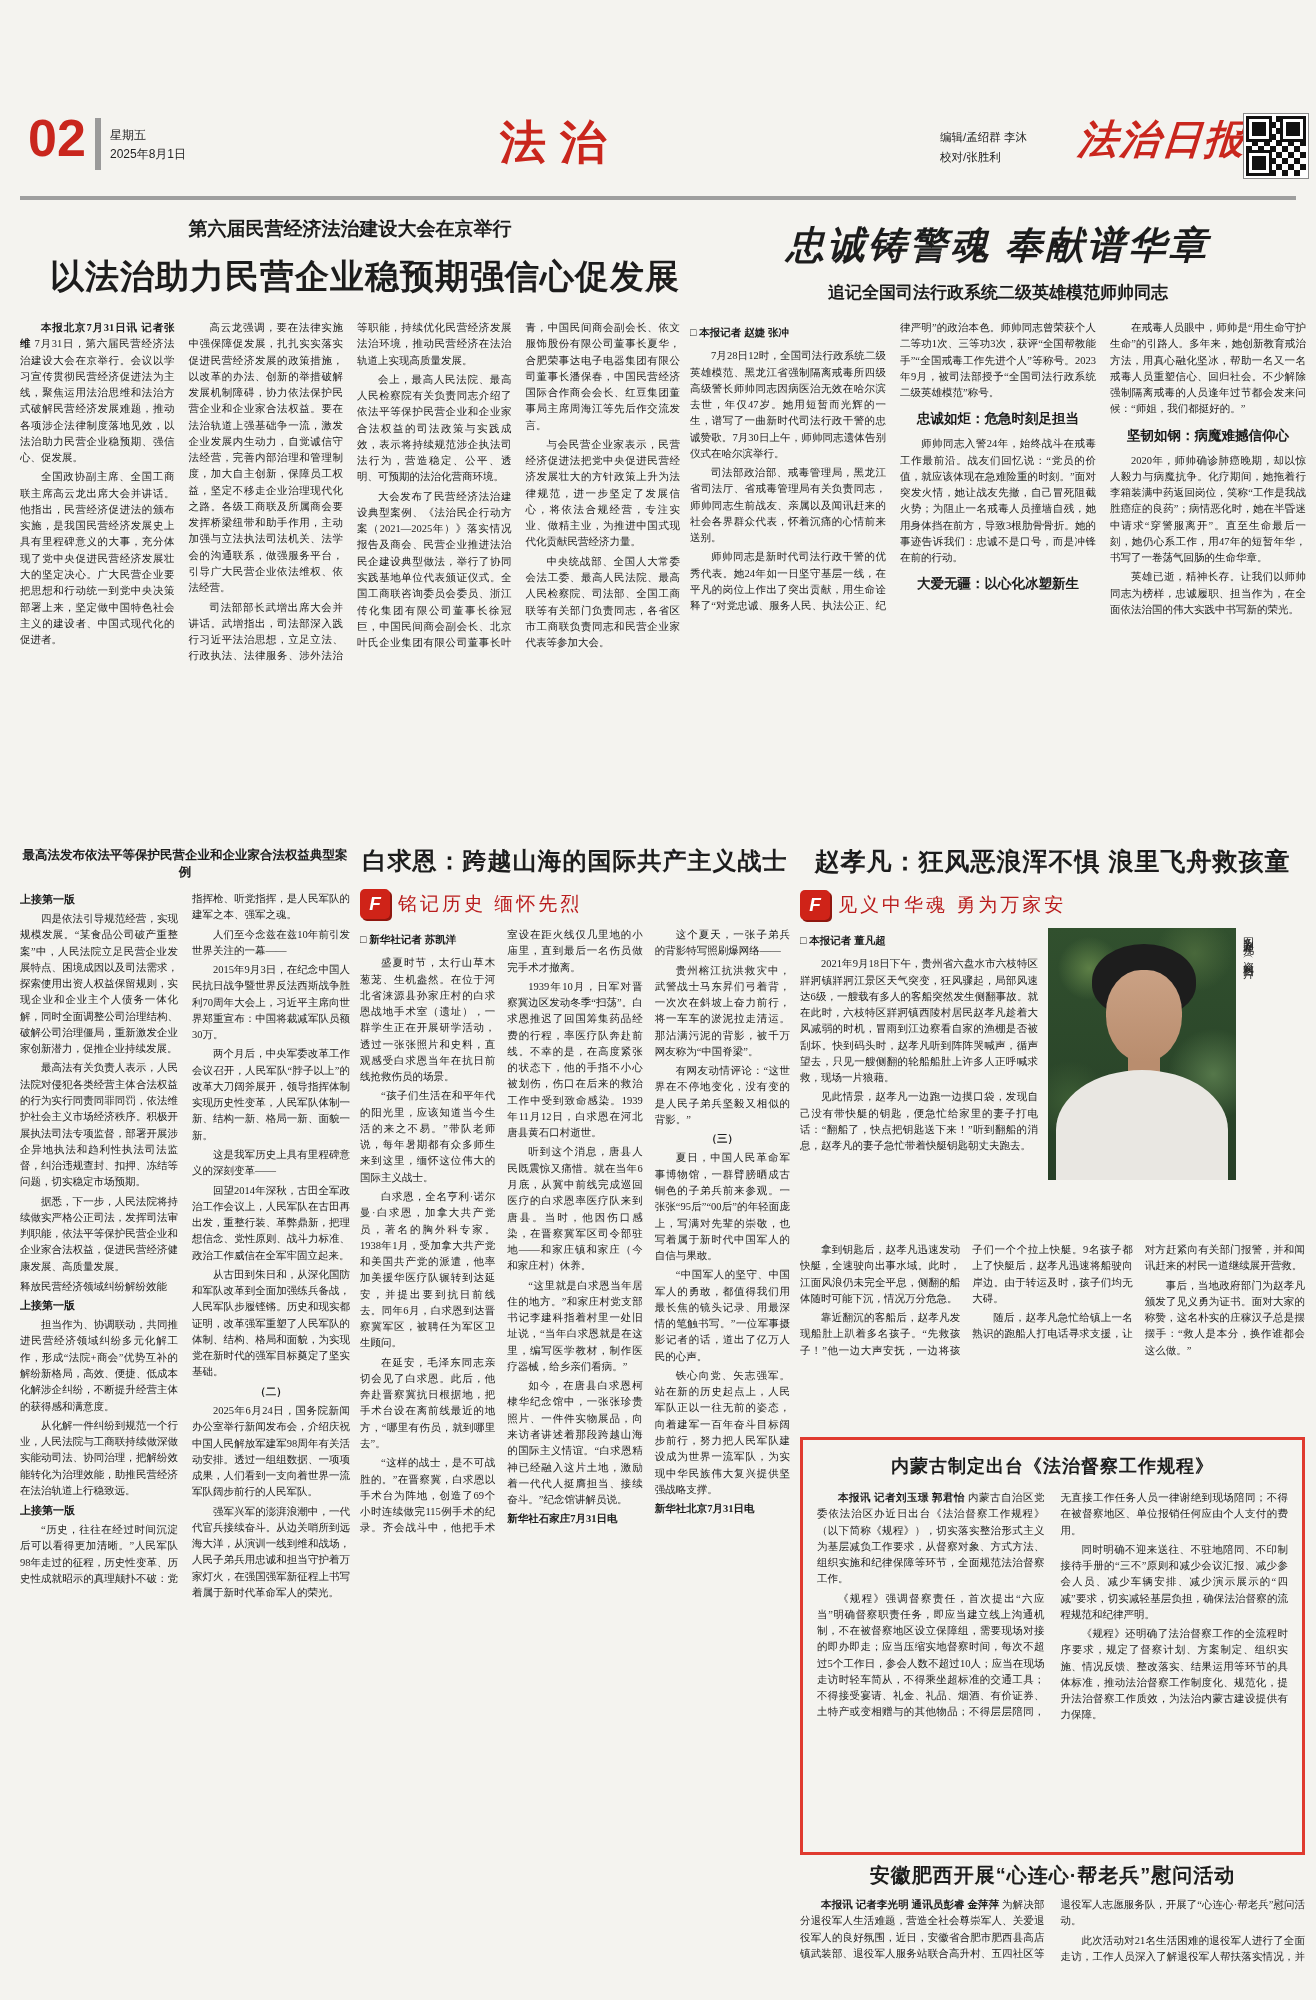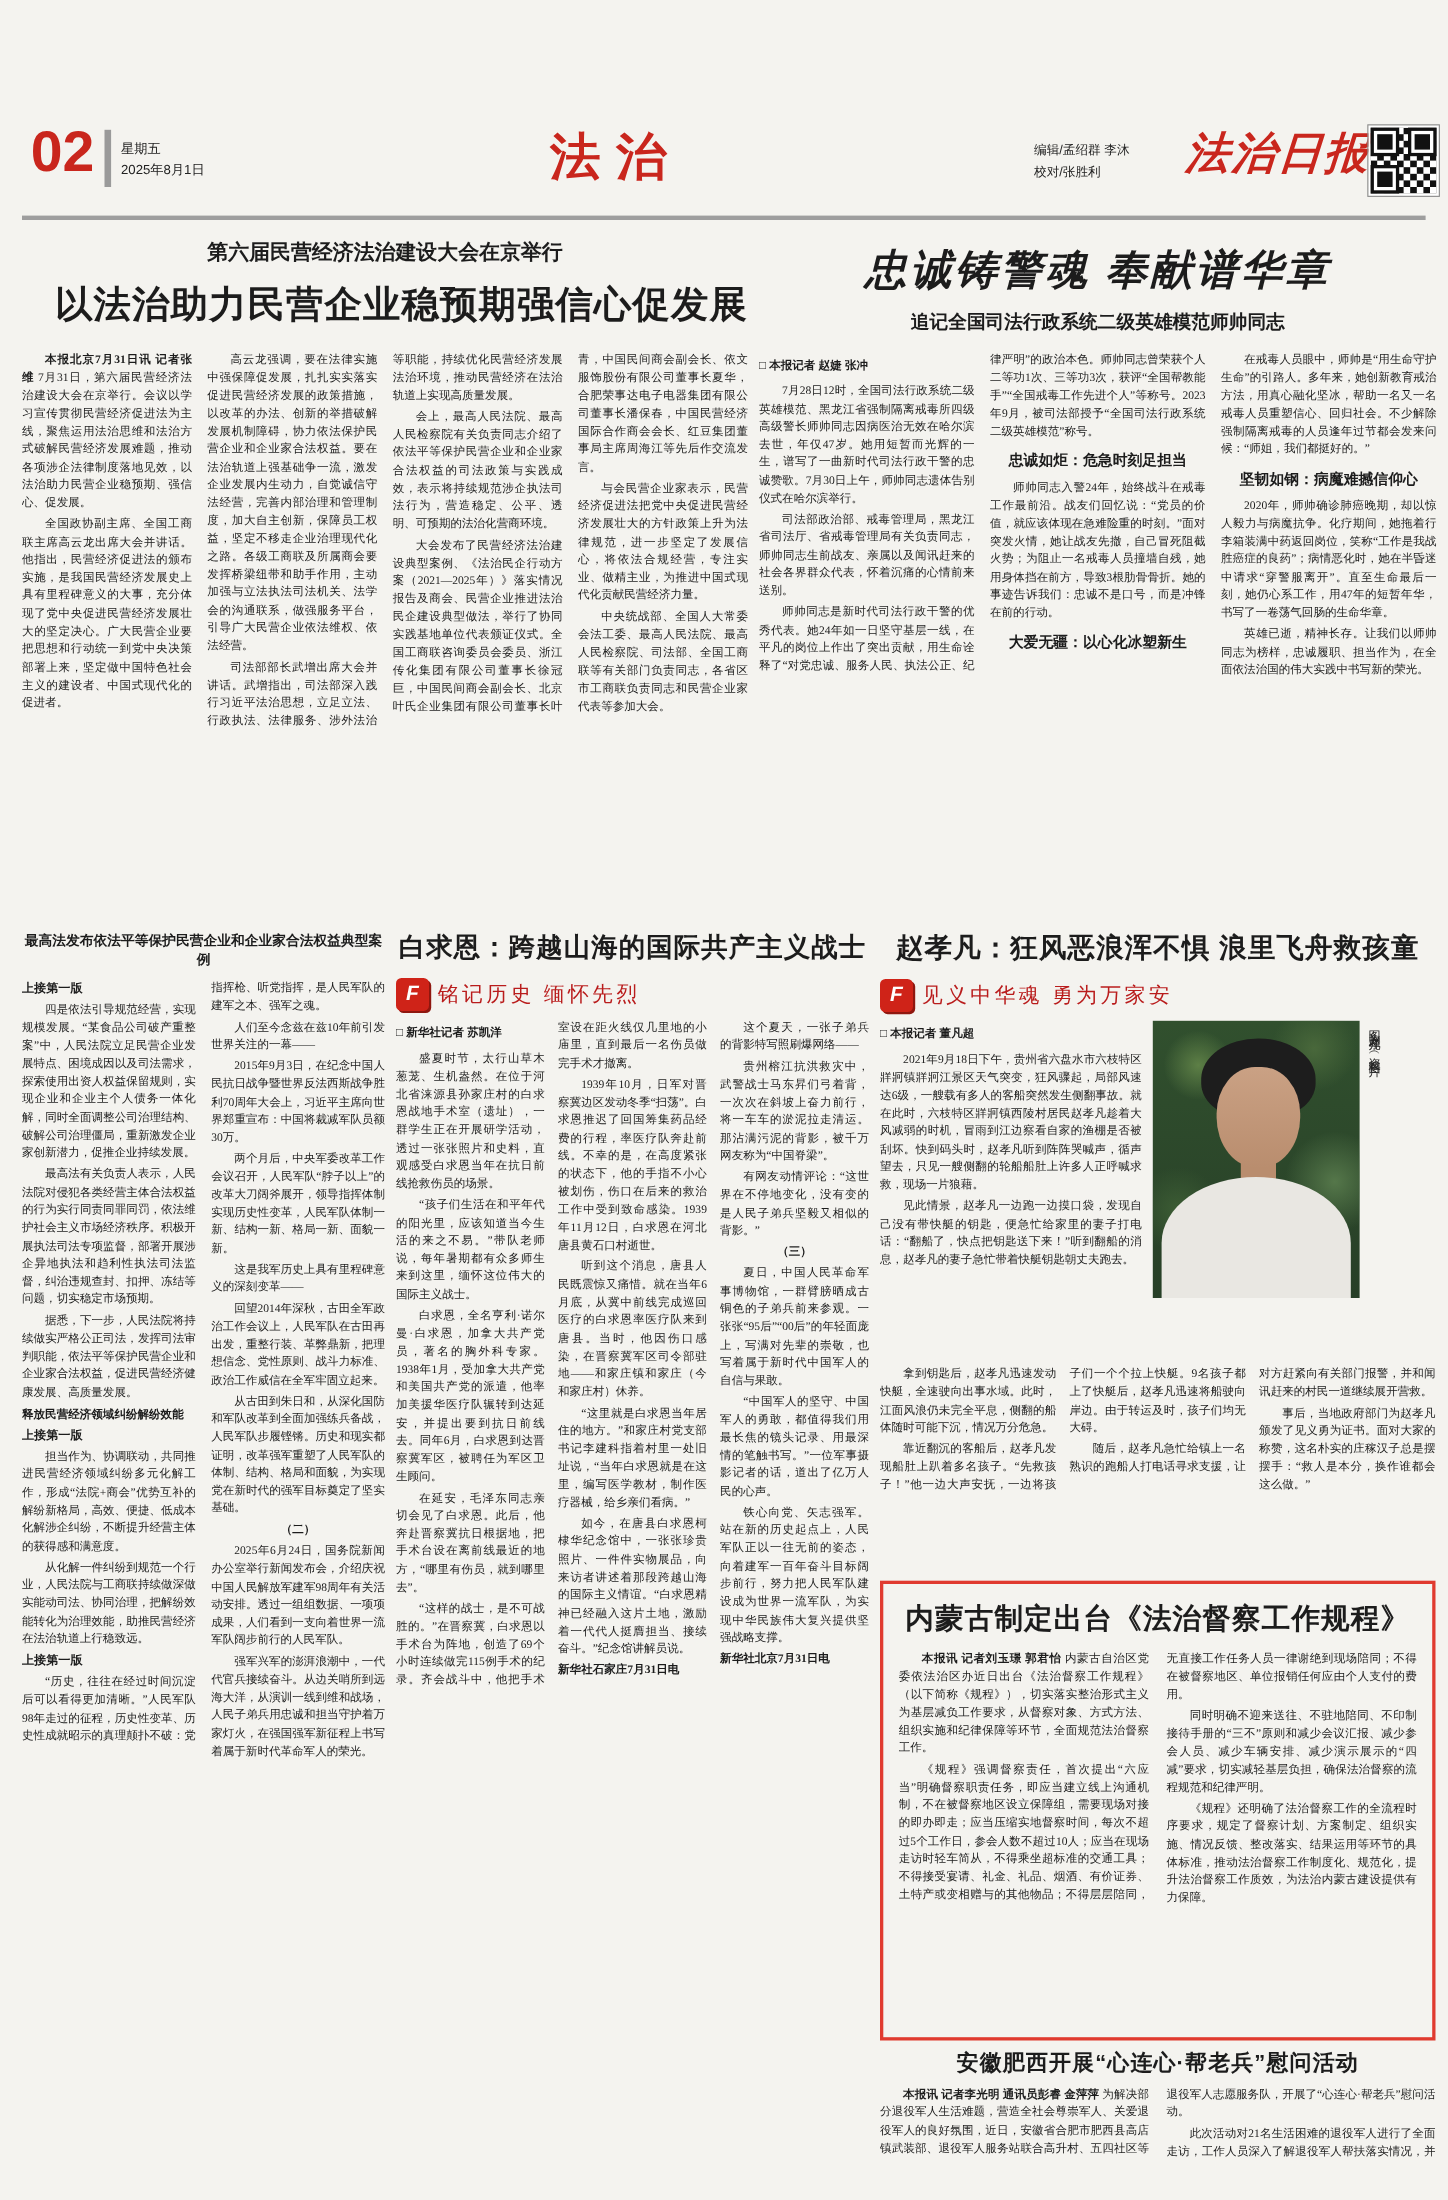--- a/index.html
+++ b/index.html
@@ -34,21 +34,21 @@
   .main-cols{column-count:4;column-gap:14px;height:498px;margin-top:20px;overflow:hidden;}
   
   .hero-block{left:690px;top:206px;width:616px;height:630px;overflow:hidden;}
   .hero-headline{text-align:center;font-size:38px;font-weight:900;letter-spacing:3px;margin-top:14px;font-style:italic;}
   .hero-deck{text-align:center;font-size:17px;font-weight:bold;margin-top:10px;}
   .hero-cols{column-count:3;column-gap:14px;height:512px;margin-top:16px;overflow:hidden;}
   
   .left-stack{left:20px;top:845px;width:330px;height:1145px;overflow:hidden;}
   .court-headline{font-size:12.5px;font-weight:900;font-family:"Liberation Sans",sans-serif;margin:2px 0 10px;text-align:center;}
   .left-cols{column-count:2;column-gap:14px;height:1090px;overflow:hidden;}
-  .sub-span{font-size:15px;font-weight:700;font-family:"Liberation Sans",sans-serif;margin:10px 0 6px;text-indent:0 !important;}
+  .sub-span{font-size:15px;font-weight:400;font-family:"Liberation Sans",sans-serif;margin:10px 0 6px;text-indent:0 !important;}
   
   .mid-block{left:360px;top:845px;width:430px;height:1145px;overflow:hidden;}
   .bq-headline{font-size:24px;font-weight:900;text-align:center;letter-spacing:1px;}
   .badge-row{display:flex;align-items:center;gap:8px;margin:12px 0 6px;}
   .badge-cube{width:30px;height:30px;background:#cf2318;border-radius:5px;color:#fff;font-weight:900;font-size:19px;
               display:flex;align-items:center;justify-content:center;font-style:italic;font-family:"Liberation Sans",sans-serif;
               box-shadow:2px 2px 0 #8f170f;}
   .badge-label{font-size:19px;color:#b91c1c;letter-spacing:3px;font-family:"Liberation Sans",sans-serif;}
   .mid-cols{column-count:3;column-gap:12px;height:1020px;margin-top:8px;overflow:hidden;}
   
@@ -66,21 +66,21 @@
       linear-gradient(#31502e,#273f27);}
   .p-hair{position:absolute;top:16px;left:44px;width:104px;height:74px;background:#1d1d1d;border-radius:50% 50% 45% 45%;}
   .p-face{position:absolute;top:42px;left:58px;width:76px;height:92px;background:linear-gradient(#caa184,#b98d6e);border-radius:46% 46% 50% 50%;}
   .p-neck{position:absolute;top:128px;left:80px;width:32px;height:26px;background:#b98d6e;}
   .p-shirt{position:absolute;bottom:0;left:8px;width:172px;height:110px;background:#e9e7e2;border-radius:55% 55% 0 0/60% 60% 0 0;}
   .v-caption{writing-mode:vertical-rl;font-size:11px;line-height:1.5;height:252px;letter-spacing:2px;color:#222;}
   .rescue-cols{column-count:3;column-gap:12px;height:212px;margin-top:10px;overflow:hidden;}
   
   .red-box{left:800px;top:1437px;width:505px;height:418px;border:3px solid #e03a2f;box-sizing:border-box;
            padding:14px 14px 8px;overflow:hidden;}
-  .n-headline{font-size:26px;font-weight:900;text-align:center;letter-spacing:1px;margin-bottom:12px;}
+  .n-headline{font-size:18px;font-weight:900;text-align:center;letter-spacing:1px;margin-bottom:12px;}
   .red-cols{column-count:2;column-gap:16px;height:320px;overflow:hidden;}
   
   .vet-block{left:800px;top:1862px;width:505px;height:132px;overflow:hidden;}
   .a-headline{font-size:20px;font-weight:900;text-align:center;letter-spacing:1px;margin-bottom:8px;}
   .vet-cols{column-count:2;column-gap:16px;height:96px;overflow:hidden;}
   .hl{font-family:"Liberation Sans","DejaVu Sans",sans-serif;}
 </style>
 </head>
 <body>
 

